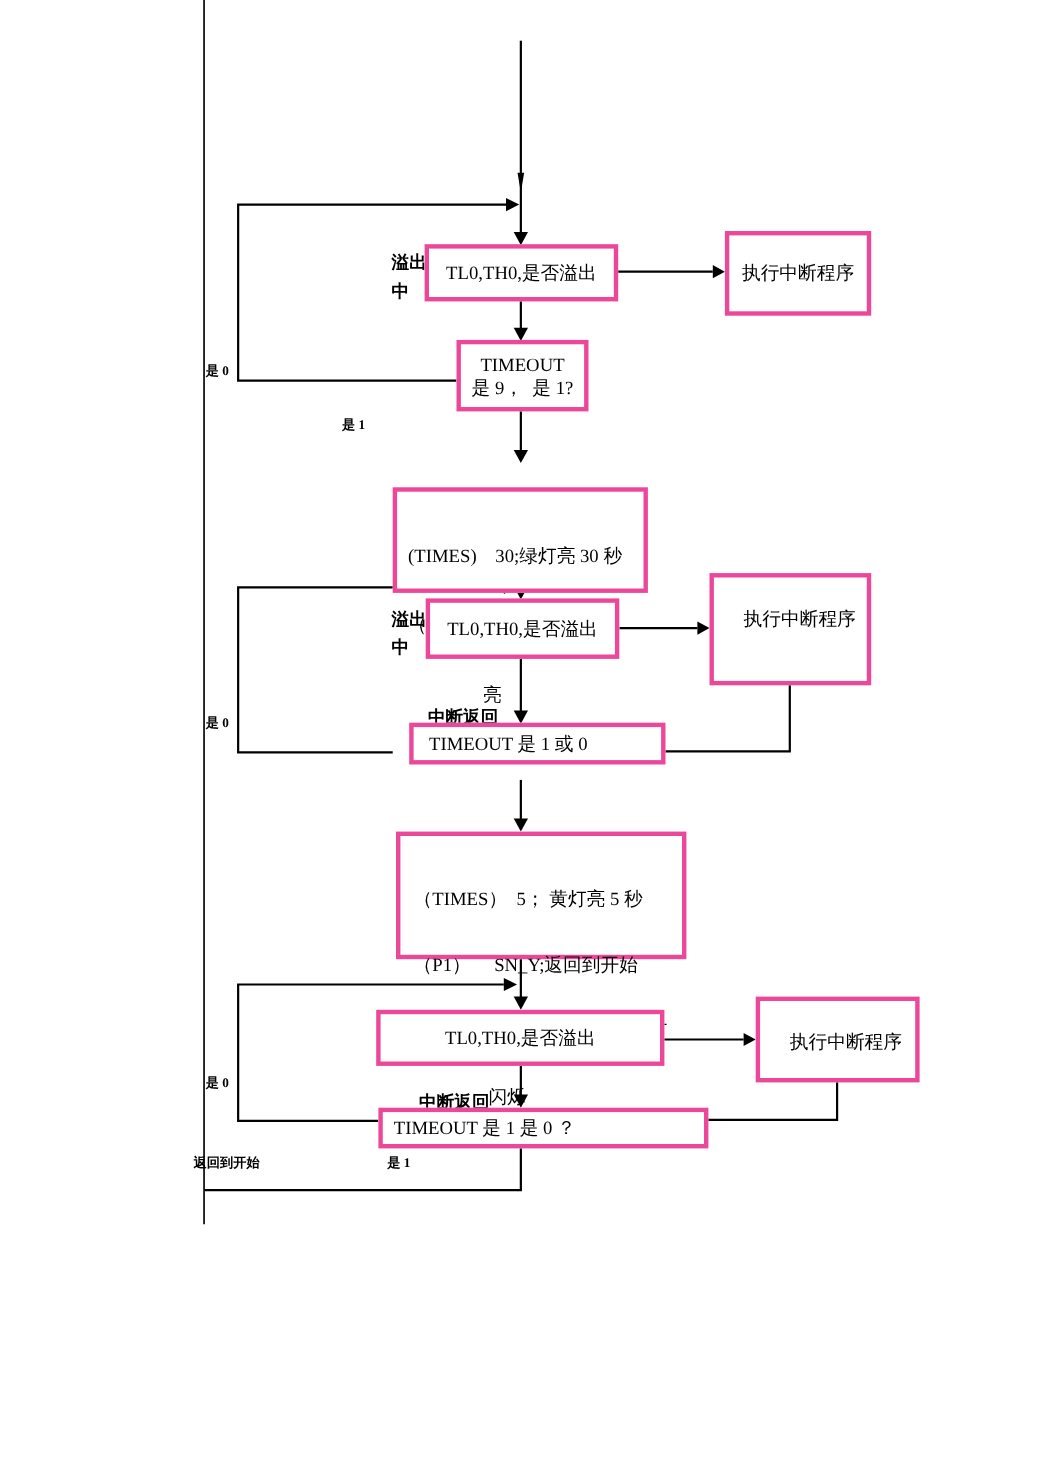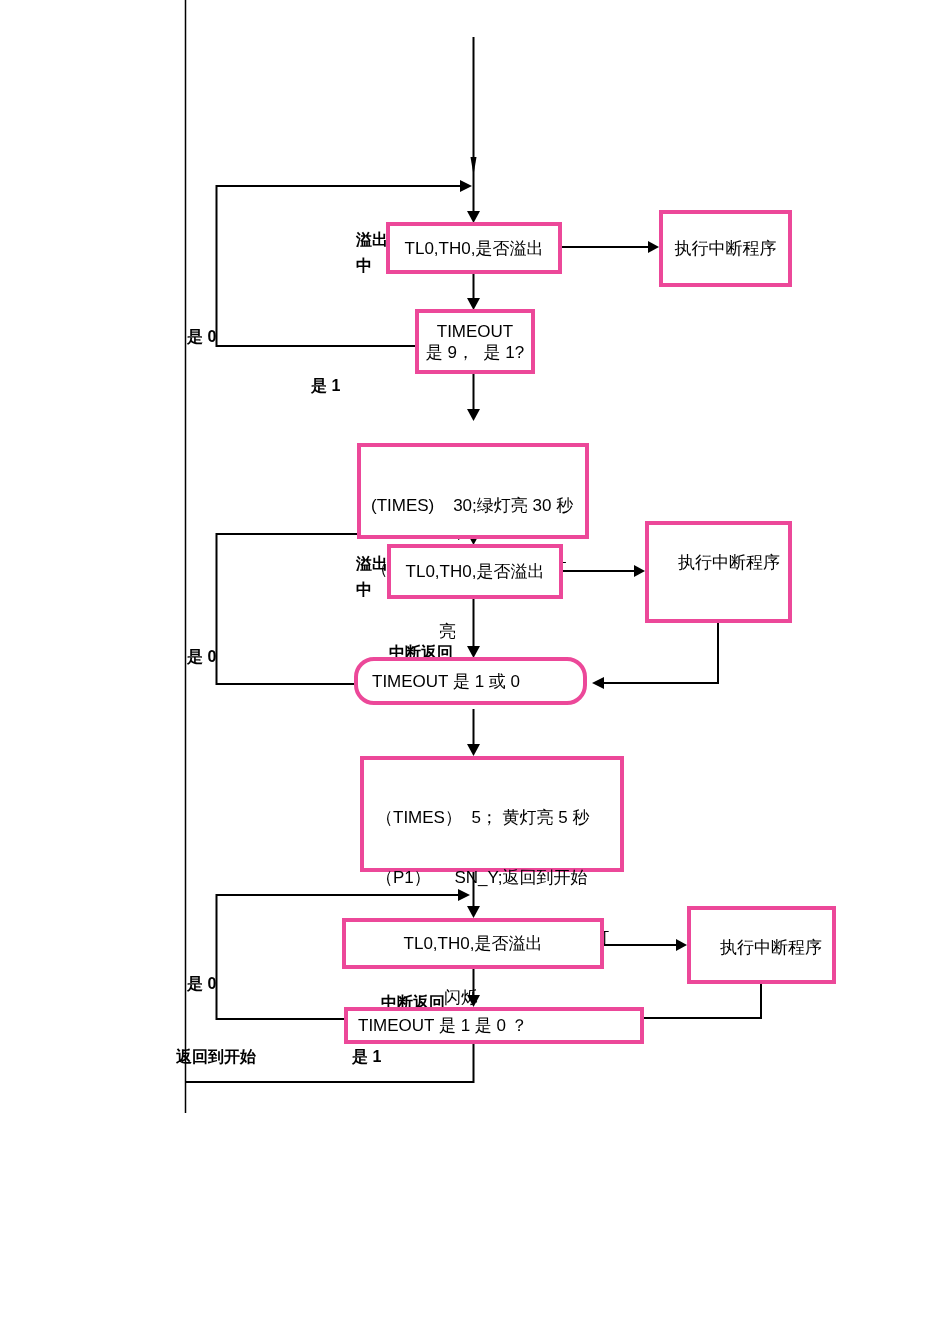--- a/index.html
+++ b/index.html
@@ -1,20 +1,20 @@
 <!DOCTYPE html>
 <html><head>
 <meta charset="utf-8">
 <style>
   html,body{margin:0;padding:0;background:#ffffff;}
   .page{
     position:relative;
     width:950px;height:1344px;
     background:#ffffff;
-    font-family:Liberation Sans, sans-serif;
+    font-family:Liberation Serif, serif;
     color:#000;
     overflow:hidden;
   }
   .lines{position:absolute;left:0;top:0;z-index:2;pointer-events:none;}
   .fbox{
     position:absolute;
     box-sizing:border-box;
     border:4px solid #ec4899;
     background:#ffffff;
     z-index:3;
@@ -22,21 +22,21 @@
     line-height:21px;
     white-space:pre;
   }
   .center{display:flex;align-items:center;justify-content:center;text-align:center;}
   .center-col{display:flex;flex-direction:column;align-items:center;justify-content:center;text-align:center;}
   .top-left{padding:6px 0 0 10px;}
   .v-center-left{display:flex;align-items:center;}
   .lbl{
     position:absolute;
     font-weight:bold;
-    font-size:16px;
+    font-size:12px;
     line-height:20px;
     white-space:pre;
     z-index:4;
   }
   .lbl-under{z-index:1;font-size:16px;}
   .wrap-narrow{width:36px;word-break:break-all;line-height:26px;white-space:normal;}
   .multiline div{white-space:pre;}
 </style>
 </head>
 <body>
@@ -110,21 +110,21 @@
   </div>
 
   <div class="fbox center" style="left:387px;top:544px;width:176px;height:55px;">
     <span>TL0,TH0,是否溢出</span>
   </div>
 
   <div class="fbox top-left" style="left:645px;top:521px;width:147px;height:102px;">
     <span>执行中断程序</span>
   </div>
 
-  <div class="fbox v-center-left" style="left:354px;top:657px;width:233px;height:48px;padding-left:14px;border-radius:20px;">
+  <div class="fbox v-center-left" style="left:372px;top:657px;width:233px;height:38px;padding-left:14px;">
     <span>TIMEOUT 是 1 或 0</span>
   </div>
 
   <div class="fbox multiline" style="left:342px;top:756px;width:264px;height:116px;padding:8px 0 0 12px;line-height:20px;margin-left:18px;">
     <div>（TIMES）  5； 黄灯亮 5 秒</div>
     <div>（P1）     SN_Y;返回到开始</div>
     <div>（LEDMASK） #08H,完成黄灯</div>
     <div>　　　　闪烁</div>
   </div>
 

